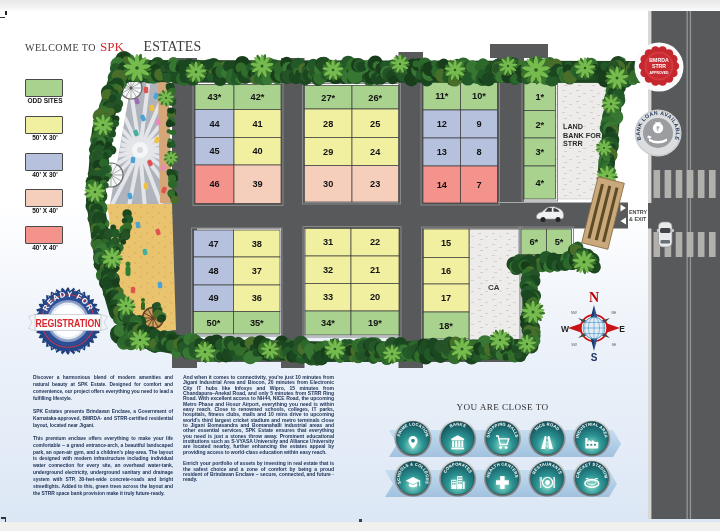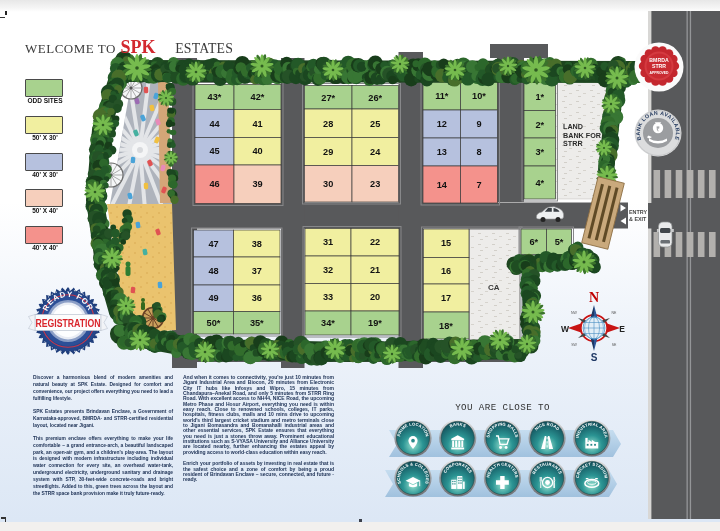--- a/index.html
+++ b/index.html
@@ -1,30 +1,30 @@
 <!DOCTYPE html>
 <html><head><meta charset="utf-8">
 <style>
 * { margin:0; padding:0; box-sizing:border-box; }
 body { width:720px; height:531px; overflow:hidden; font-family:"Liberation Sans", sans-serif; }
 .page { position:relative; width:720px; height:531px; background:linear-gradient(180deg,#ffffff 0%,#ffffff 38%,#eef3fa 62%,#dce7f5 98%); }
 .topstrip { position:absolute; left:0; top:0; width:720px; height:12px; background:linear-gradient(180deg,#e7e7e7,#f6f6f6 70%,#ffffff); }
 .botstrip { position:absolute; left:0; top:522px; width:720px; height:9px; background:#f2f0ee; }
 .title { position:absolute; left:25px; top:37px; font-family:"Liberation Serif", serif; color:#3b3b3b; white-space:nowrap; }
-.title .w { font-size:13px; letter-spacing:0.5px; }
-.title .spk { font-size:18px; font-weight:bold; color:#d3282f; margin-left:1px; }
+.title .w { font-size:10px; letter-spacing:0.5px; }
+.title .spk { font-size:13px; font-weight:normal; color:#d3282f; margin-left:1px; }
 .title .est { font-size:13.8px; letter-spacing:0.2px;margin-left:16px; }
 .leg { position:absolute; left:25px; width:38px; height:18px; border:1px solid #4a4a4a; border-radius:1px; }
 .legt { position:absolute; left:14px; width:62px; text-align:center; font-size:6.5px; font-weight:bold; color:#111; }
 .cols { position:absolute; top:375px; color:#1c3054; text-align:justify; font-weight:bold; }
 .c1 { left:33px; width:140px; font-size:4.9px; line-height:6.85px; letter-spacing:-0.05px; }
 .c1 p { margin-bottom:6.5px; }
 .c2 { left:183px; width:151px; font-size:5.05px; line-height:5.35px; letter-spacing:-0.05px; }
 .c2 p { margin-bottom:6px; }
-.closeto { position:absolute; left:381px; top:402px; width:243px; text-align:center; font-family:Liberation Mono, monospace; font-size:9.2px; letter-spacing:0.4px; color:#333; }
+.closeto { position:absolute; left:381px; top:402px; width:243px; text-align:center; font-family:Liberation Serif, serif; font-size:9.2px; letter-spacing:0.4px; color:#333; }
 .mark1a { position:absolute; left:0; top:16.5px; width:4.5px; height:1.8px; background:#333; }
 .mark1b { position:absolute; left:5.3px; top:10.5px; width:2.2px; height:4.5px; background:#222; }
 .mark2 { position:absolute; left:1px; top:517px; width:5px; height:1.6px; background:#333; }
 .mark3 { position:absolute; left:4.7px; top:518.5px; width:1.6px; height:3.5px; background:#333; }
 </style></head>
 <body>
 <div class="page">
 
 <div class="topstrip"></div>
 

